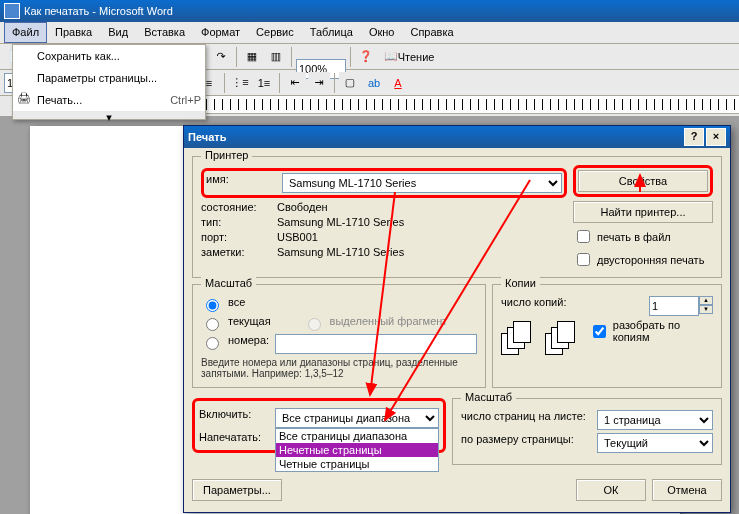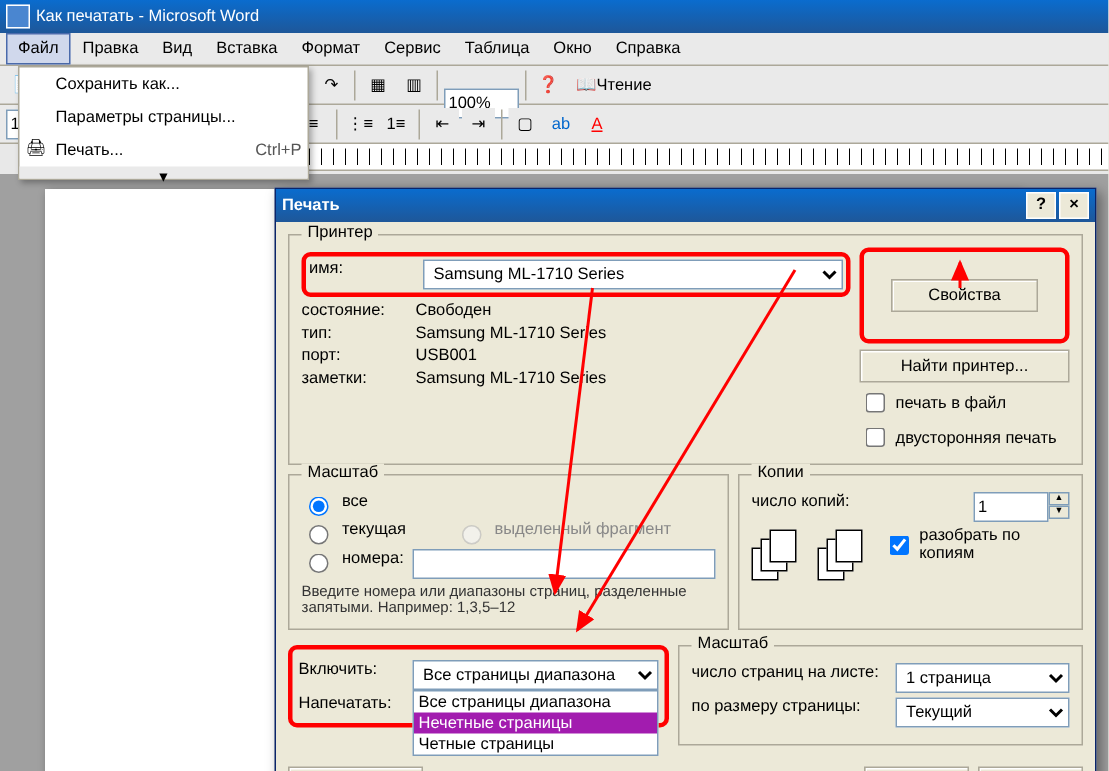--- a/index.html
+++ b/index.html
@@ -174,21 +174,21 @@
           <div class="row2">
               <span class="lab">порт:</span>
               <span>USB001</span>
             </div>
           <div class="row2">
               <span class="lab">заметки:</span>
               <span>Samsung ML-1710 Series</span>
             </div>
         </div>
         <div style="width:140px;display:flex;flex-direction:column;gap:4px">
-          <div class="redbox" style="padding:18px"><button class="btn2" style="width:100%">Свойства</button></div>
+          <div class="redbox" style="padding:2px"><button class="btn2" style="width:100%">Свойства</button></div>
           <button class="btn2">Найти принтер...</button>
           <div class="checkbox">
               <input type="checkbox" style="">
               <span>печать в файл</span>
             </div>
           <div class="checkbox">
               <input type="checkbox" style="">
               <span>двусторонняя печать</span>
             </div>
         </div>

